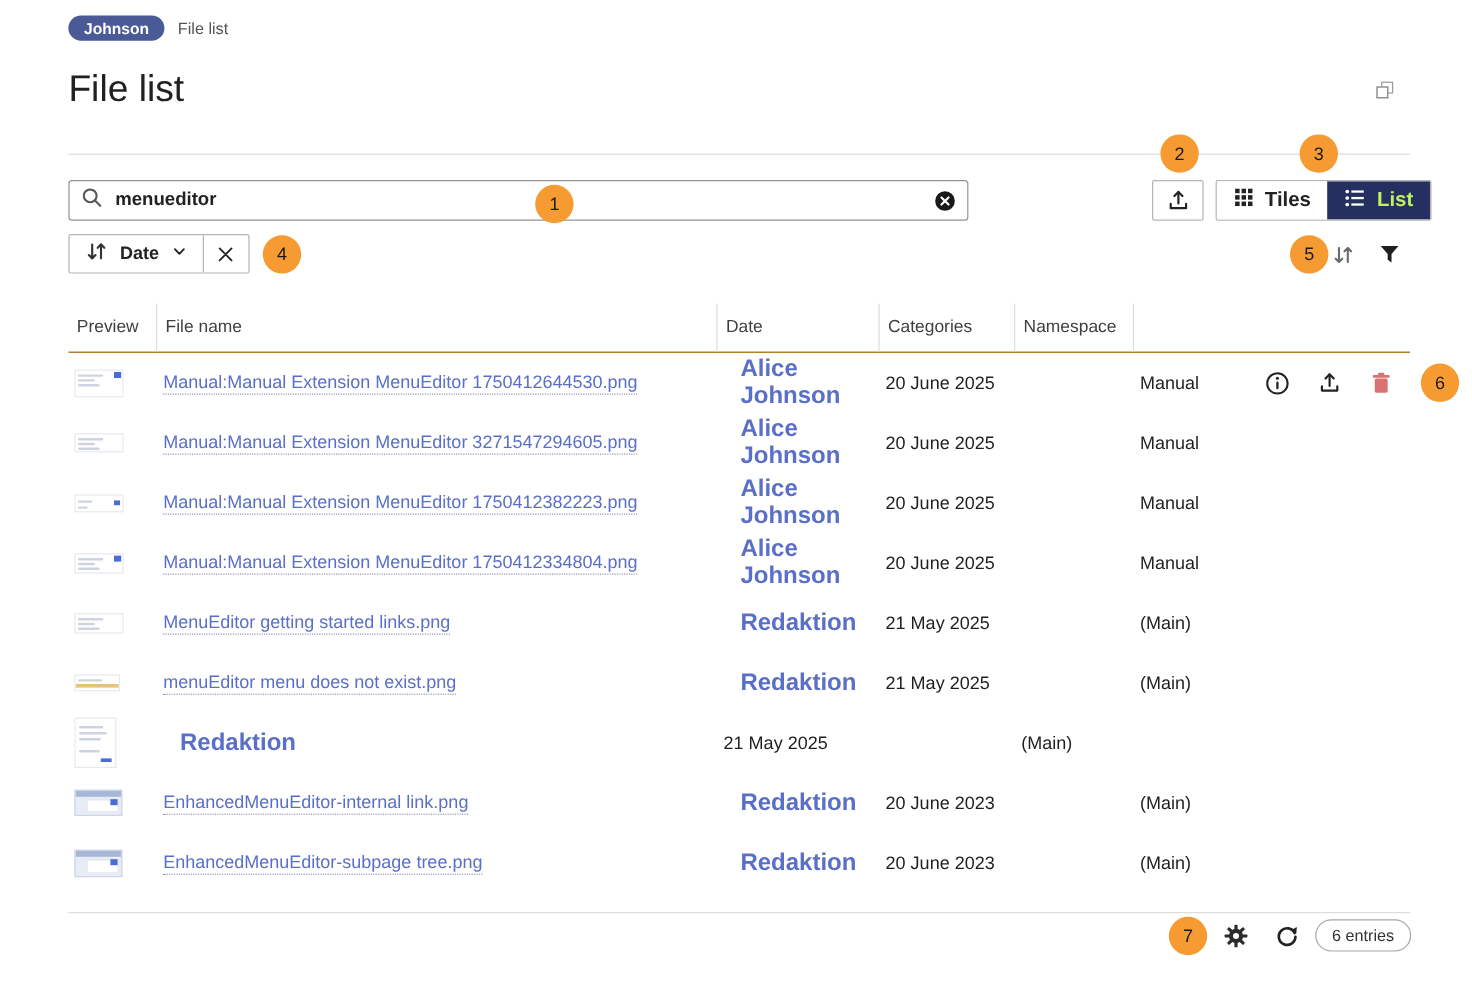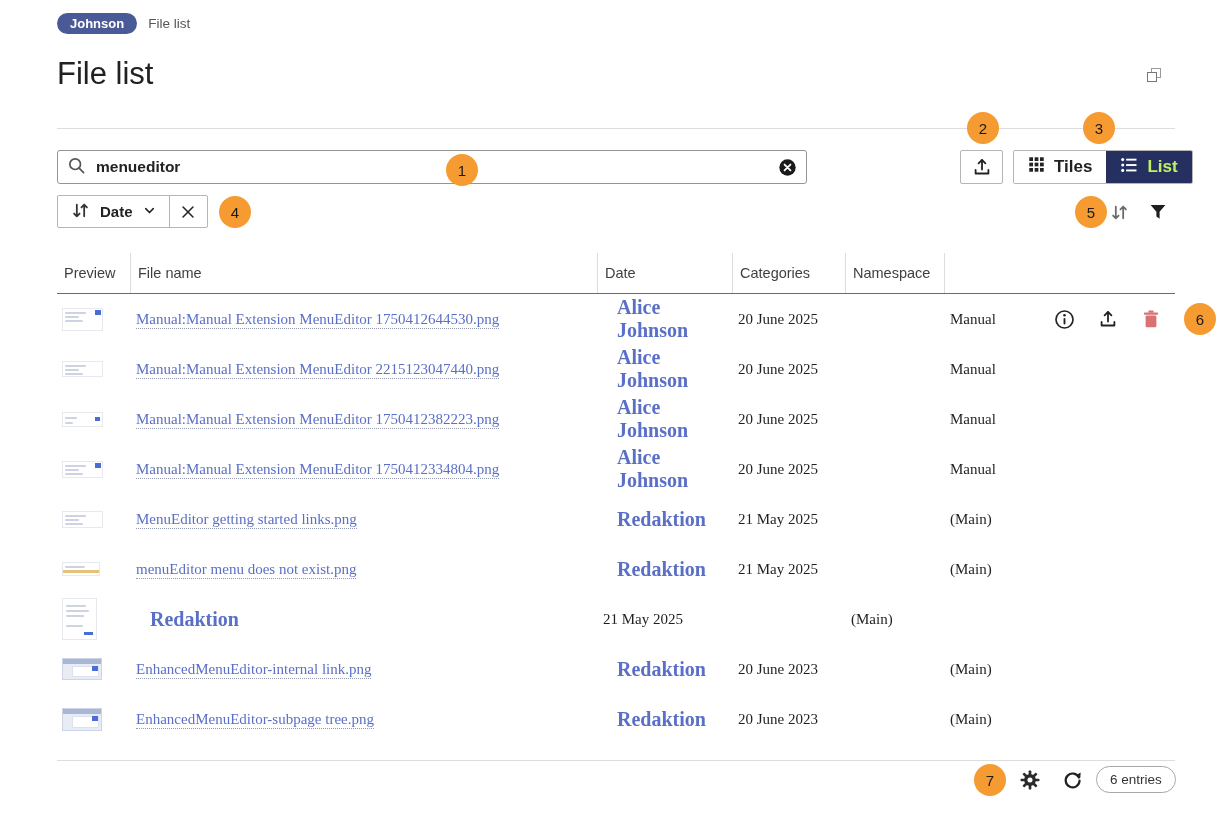--- a/index.html
+++ b/index.html
@@ -36,21 +36,21 @@
   .sg-main{display:flex;align-items:center;gap:9px;padding:0 12px;font-family:inherit;font-size:15px;font-weight:700;color:#222;border:none;background:none;cursor:pointer;}
   .sg-x{width:38px;border:none;border-left:1px solid #b5b5b5;background:none;display:flex;align-items:center;justify-content:center;cursor:pointer;}
   .icon-btn{position:absolute;border:none;background:none;padding:0;cursor:pointer;display:flex;align-items:center;justify-content:center;}
   .sort-order-btn{left:1107px;top:200px;width:24px;height:24px;color:#6b6b6b;}
   .filter-btn{left:1146px;top:200px;width:24px;height:24px;}
   
   .table{position:absolute;left:57px;top:253px;width:1118px;}
   .thead{display:grid;grid-template-columns:73px 467px 135px 113px 99px 104px 127px;height:40px;border-bottom:1px solid #a16207;}
   .th{display:flex;align-items:center;padding-left:7px;font-size:14.5px;color:#3f3f3f;border-left:1px solid #ddd;box-sizing:border-box;}
   .th:first-child{border-left:none;}
-  .tr{display:grid;grid-template-columns:73px 467px 135px 113px 99px 104px 127px;height:50px;align-items:center;font-family:Liberation Serif, serif;}
+  .tr{display:grid;grid-template-columns:73px 467px 135px 113px 99px 104px 127px;height:50px;align-items:center;}
   .td{box-sizing:border-box;}
   .td-preview{padding-left:5px;display:flex;align-items:center;}
   .td-file{padding-left:6px;}
   .td-author{padding-left:20px;}
   .td-date{padding-left:6px;font-size:15px;color:#1f1f1f;}
   .td-cat{padding-left:6px;font-size:15px;color:#1f1f1f;}
   .td-ns{padding-left:6px;font-size:15px;color:#1f1f1f;}
   .td-actions{display:flex;align-items:center;gap:22px;padding-left:6px;}
   a.filelink{font-size:15px;color:#5A6FC7;text-decoration:none;border-bottom:1px dotted #949bb1;padding-bottom:1px;cursor:pointer;}
   a.authorlink{font-size:20px;font-weight:700;color:#5A6FC7;text-decoration:none;cursor:pointer;}
@@ -234,21 +234,21 @@
         </div>
       </div>
       <div class="tr">
         <div class="td td-preview">
           <div class="thumb doc2" style="width:41px;height:16px">
             <i class="l l1"></i>
             <i class="l l2"></i>
             <i class="l l3"></i>
           </div>
         </div>
-        <div class="td td-file"><a class="filelink">Manual:Manual Extension MenuEditor 2215123047440.png</a></div>
+        <div class="td td-file"><a class="filelink">Manual:Manual Extension MenuEditor 3271547294605.png</a></div>
         <div class="td td-author"><a class="authorlink">Alice Johnson</a></div>
         <div class="td td-date">20 June 2025</div>
         <div class="td td-cat"></div>
         <div class="td td-ns">Manual</div>
         <div class="td td-actions"></div>
       </div>
       <div class="tr">
         <div class="td td-preview">
           <div class="thumb sparse" style="width:41px;height:15px">
             <i class="l s1"></i>

